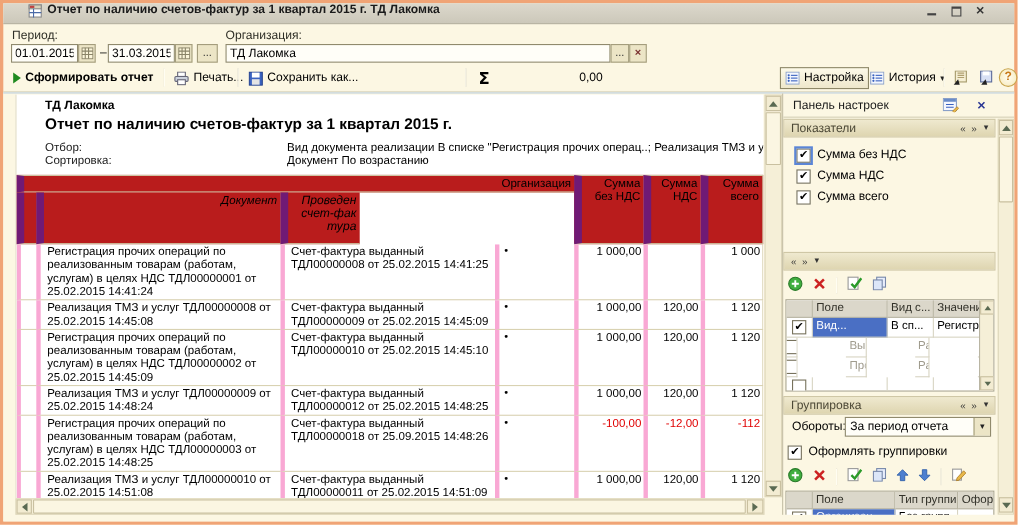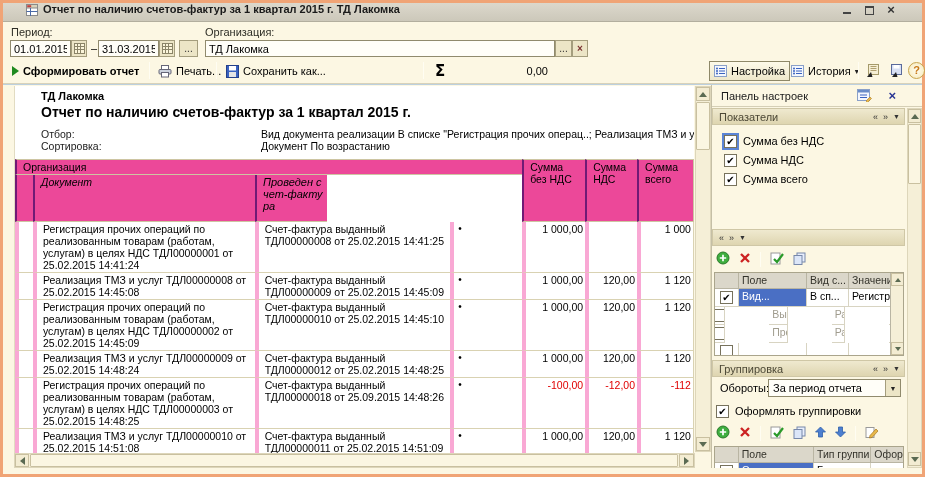--- a/index.html
+++ b/index.html
@@ -58,22 +58,22 @@
   .rep-title { font-weight:bold; font-size:14px; padding:2px 0 0 26px; white-space:nowrap; }
   .rep-meta { margin-top:8px; }
   .meta-row { display:flex; height:12px; line-height:12px; font-size:10.5px; }
   .meta-label { width:246px; padding-left:26px; color:#222; }
   .meta-value { flex:1; white-space:nowrap; overflow:hidden; }
 
   
   .rtable { margin-top:7px; font-size:10.5px; }
   .hdr-top { display:flex; }
   .hdr-left { width:508px; }
-  .hcell { background:#ec4899; border-left:2px solid #701a75; border-top:1px solid #cdc5a2;
-    border-bottom:1px solid #cdc5a2; padding:1px 3px 1px 6px; line-height:12px; }
+  .hcell { background:#b91c1c; border-left:7px solid #701a75; border-top:1px solid #cdc5a2;
+    border-bottom:1px solid #cdc5a2; padding:1px 3px 1px 6px; line-height:12px;text-align:right; }
   .group-cell { height:16px; }
   .cols-row { display:flex; height:47px;font-style:italic; }
   .cols-row .hcell { border-top:none; height:47px; }
   .sumhdr { height:63px; border-right:none; }
   .c0 { width:18px; } .c1 { width:222px; } .c2 { width:196px; } .c3 { width:72px; }
   .c4 { width:63px; } .c5 { width:52px; } .c6 { width:57px; border-right:1px solid #cdc5a2; }
   .posted-h { word-break:break-all; }
   .tbody { height:241px; overflow:hidden; background:#fff; }
   .trow { display:flex; }
   .tc { border-left:4px solid #f9a8d4; border-bottom:1px solid #d9d2b2;

